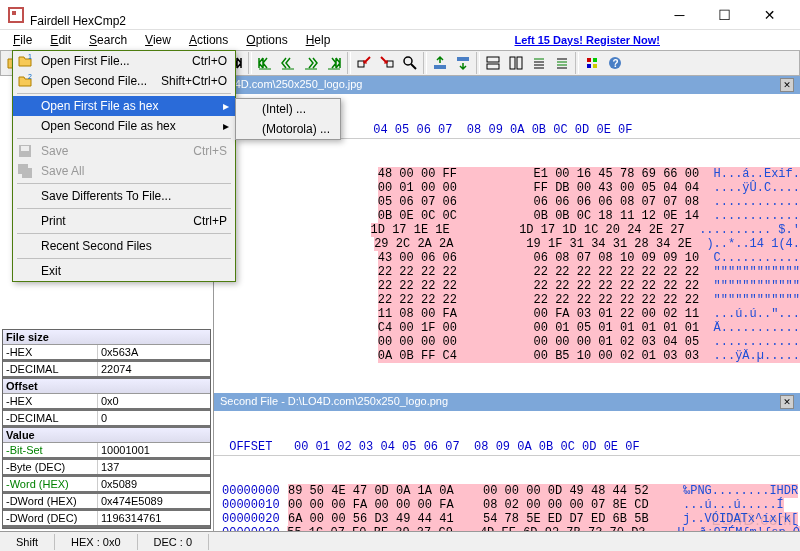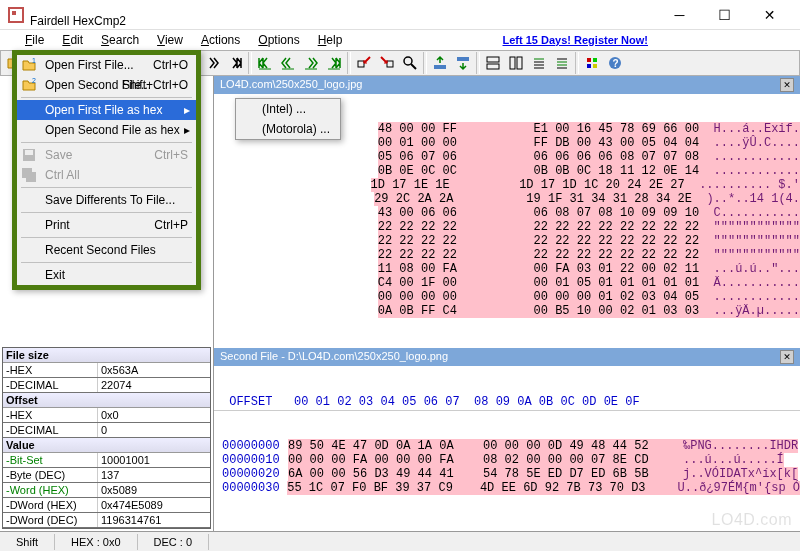--- a/index.html
+++ b/index.html
@@ -2,51 +2,51 @@
 <html><head>
 <meta charset="utf-8">
 <style>
 * { box-sizing: border-box; margin: 0; padding: 0; }
 body { font-family: "Segoe UI", Tahoma, sans-serif; font-size: 11px; background: #fff; width: 800px; height: 551px; overflow: hidden; position: relative; }
 .titlebar { height: 30px; background: #fff; display: flex; align-items: center; padding: 0 8px; border-bottom: 1px solid #e0e0e0; }
 .titlebar .appicon { width: 16px; height: 16px; margin-right: 6px; }
 .titlebar .title { flex: 1; font-size: 12px; color: #000; margin-top: 12px; }
 .titlebar .wcontrols { display: flex; gap: 0; }
 .titlebar .wbtn { width: 45px; height: 28px; display: flex; align-items: center; justify-content: center; font-size: 14px; }
-.menubar { height: 20px; display: flex; align-items: center; padding: 0 18px; gap: 4px; }
+.menubar { height: 20px; display: flex; align-items: center; padding: 0 6px; gap: 4px; }
 .menubar .mitem { padding: 2px 7px; font-size: 12px; }
 .menubar .mitem u { text-decoration: underline; }
 .menubar .spacer { flex: 1; }
 .menubar .reg { color: #0000ee; text-decoration: underline; font-weight: bold; }
 .toolbar { height: 26px; border: 1px solid #b0b0b0; background: #f0f0f0; display: flex; align-items: center; padding: 0 2px; gap: 1px; }
 .tbtn { width: 22px; height: 22px; display: flex; align-items: center; justify-content: center; border: 1px solid transparent; }
 .tsep { width: 4px; height: 22px; border-left: 1px solid #c0c0c0; border-right: 1px solid #fff; margin: 0 1px; }
 .content { display: flex; height: calc(551px - 30px - 20px - 26px - 20px); }
 .sidebar { width: 214px; border-right: 1px solid #999; background: #fff; display: flex; flex-direction: column; }
 .sidebar .top-placeholder { height: 294px; }
 .props { border: 1px solid #666; margin: 2px; }
 .props .phead { background: linear-gradient(#eef,#dde); font-weight: bold; padding: 1px 3px; border-bottom: 1px solid #999; font-size: 11px; }
-.props .prow { display: flex; border-bottom: 1px solid #737373; font-size: 11px; }
+.props .prow { display: flex; border-bottom: 3px solid #737373; font-size: 11px; }
 .props .pkey { width: 95px; padding: 1px 3px; border-right: 1px solid #ccc; }
 .props .pval { flex: 1; padding: 1px 3px; }
 .hexarea { flex: 1; display: flex; flex-direction: column; overflow: hidden; }
 .filehdr { background: #7da7d9; color: #fff; padding: 2px 6px; font-size: 11px; display: flex; }
 .filehdr .ftxt { flex: 1; }
 .filehdr .xbtn { width: 14px; height: 14px; background: #d0d0d0; color: #000; display: flex; align-items: center; justify-content: center; font-size: 9px; border: 1px solid #888; }
 .hexpanel { font-family: "Courier New", monospace; font-size: 12px; line-height: 14px; white-space: pre; overflow: hidden; }
 .hexheader { color: #0000cc; font-weight: normal; padding: 1px 0 1px 8px; border-bottom: 1px solid #ccc; background: #fff; }
 .hexrow { display: flex; padding-left: 8px; }
 .hexrow .off { color: #0000cc; width: 66px; }
 .hexrow .bytes1 { width: 195px; }
 .hexrow .bytes2 { width: 200px; }
-.hexrow .ascii { color: #701a75; }
+.hexrow .ascii { color: #1d4ed8; }
 .diff { background: #ffc0cb; }
 .statusbar { height: 20px; border-top: 1px solid #999; display: flex; align-items: center; background: #f0f0f0; }
 .statusbar .scell { padding: 2px 16px; border-right: 1px solid #c0c0c0; font-size: 11px; }
-.dropdown { position: absolute; left: 12px; top: 50px; width: 189px; background: #f0f0f0; border: 5px solid #4d7c0f; box-shadow: 2px 2px 6px rgba(0,0,0,0.3); z-index: 100; }
+.dropdown { position: absolute; left: 12px; top: 50px; width: 224px; background: #f0f0f0; border: 1px solid #4d7c0f; box-shadow: 2px 2px 6px rgba(0,0,0,0.3); z-index: 100; }
 .dropdown .ditem { display: flex; align-items: center; padding: 3px 6px 3px 28px; font-size: 12px; position: relative; }
 .dropdown .ditem.sel { background: #2a6bd9; color: #fff; }
 .dropdown .ditem .short { position: absolute; right: 8px; }
 .dropdown .ditem .arrow { position: absolute; right: 6px; }
 .dropdown .ditem.disabled { color: #999; }
 .dropdown .dsep { height: 1px; background: #c0c0c0; margin: 2px 4px; }
 .dropdown .dicon { position: absolute; left: 4px; width: 16px; height: 16px; }
 .submenu { position: absolute; left: 235px; top: 98px; width: 106px; background: #f0f0f0; border: 1px solid #999; box-shadow: 2px 2px 6px rgba(0,0,0,0.3); z-index: 101; }
 .submenu .sitem { padding: 3px 10px 3px 26px; font-size: 12px; }
 .watermark { position: absolute; right: 8px; bottom: 22px; font-size: 16px; color: rgba(0,0,0,0.12); font-family: Arial; pointer-events: none; letter-spacing: 0.5px; }
@@ -294,20 +294,21 @@
     </div>
   </div>
 
   <div class="hexarea">
     <div>
       <div class="filehdr">
         <span class="ftxt">LO4D.com\250x250_logo.jpg</span>
         <span class="xbtn">✕</span>
       </div>
       <div class="hexpanel">
+        <div class="hexheader">                     <span>04 05 06 07  08 09 0A 0B 0C 0D 0E 0F</span></div>
         <div id="file1rows"><div class="hexrow"><span class="bytes1" style="visibility:hidden">xxxxxxxxxx</span><span class="bytes1 diff">48 00 00 FF </span><span class="bytes2 diff">E1 00 16 45 78 69 66 00  </span><span class="ascii diff">H...á..Exif.</span></div><div class="hexrow"><span class="bytes1" style="visibility:hidden">xxxxxxxxxx</span><span class="bytes1 diff">00 01 00 00 </span><span class="bytes2 diff">FF DB 00 43 00 05 04 04  </span><span class="ascii diff">....ÿÛ.C....</span></div><div class="hexrow"><span class="bytes1" style="visibility:hidden">xxxxxxxxxx</span><span class="bytes1 diff">05 06 07 06 </span><span class="bytes2 diff">06 06 06 06 08 07 07 08  </span><span class="ascii diff">............</span></div><div class="hexrow"><span class="bytes1" style="visibility:hidden">xxxxxxxxxx</span><span class="bytes1 diff">0B 0E 0C 0C </span><span class="bytes2 diff">0B 0B 0C 18 11 12 0E 14  </span><span class="ascii diff">............</span></div><div class="hexrow"><span class="bytes1" style="visibility:hidden">xxxxxxxxxx</span><span class="bytes1 diff">1D 17 1E 1E </span><span class="bytes2 diff">1D 17 1D 1C 20 24 2E 27  </span><span class="ascii diff">.......... $.'</span></div><div class="hexrow"><span class="bytes1" style="visibility:hidden">xxxxxxxxxx</span><span class="bytes1 diff">29 2C 2A 2A </span><span class="bytes2 diff">19 1F 31 34 31 28 34 2E  </span><span class="ascii diff">)..*..14 1(4.</span></div><div class="hexrow"><span class="bytes1" style="visibility:hidden">xxxxxxxxxx</span><span class="bytes1 diff">43 00 06 06 </span><span class="bytes2 diff">06 08 07 08 10 09 09 10  </span><span class="ascii diff">C...........</span></div><div class="hexrow"><span class="bytes1" style="visibility:hidden">xxxxxxxxxx</span><span class="bytes1 diff">22 22 22 22 </span><span class="bytes2 diff">22 22 22 22 22 22 22 22  </span><span class="ascii diff">""""""""""""</span></div><div class="hexrow"><span class="bytes1" style="visibility:hidden">xxxxxxxxxx</span><span class="bytes1 diff">22 22 22 22 </span><span class="bytes2 diff">22 22 22 22 22 22 22 22  </span><span class="ascii diff">""""""""""""</span></div><div class="hexrow"><span class="bytes1" style="visibility:hidden">xxxxxxxxxx</span><span class="bytes1 diff">22 22 22 22 </span><span class="bytes2 diff">22 22 22 22 22 22 22 22  </span><span class="ascii diff">""""""""""""</span></div><div class="hexrow"><span class="bytes1" style="visibility:hidden">xxxxxxxxxx</span><span class="bytes1 diff">11 08 00 FA </span><span class="bytes2 diff">00 FA 03 01 22 00 02 11  </span><span class="ascii diff">...ú.ú.."...</span></div><div class="hexrow"><span class="bytes1" style="visibility:hidden">xxxxxxxxxx</span><span class="bytes1 diff">C4 00 1F 00 </span><span class="bytes2 diff">00 01 05 01 01 01 01 01  </span><span class="ascii diff">Ä...........</span></div><div class="hexrow"><span class="bytes1" style="visibility:hidden">xxxxxxxxxx</span><span class="bytes1 diff">00 00 00 00 </span><span class="bytes2 diff">00 00 00 01 02 03 04 05  </span><span class="ascii diff">............</span></div><div class="hexrow"><span class="bytes1" style="visibility:hidden">xxxxxxxxxx</span><span class="bytes1 diff">0A 0B FF C4 </span><span class="bytes2 diff">00 B5 10 00 02 01 03 03  </span><span class="ascii diff">...ÿÄ.µ.....</span></div></div>
       </div>
     </div>
     <div style="margin-top:2px">
       <div class="filehdr">
         <span class="ftxt">Second File - D:\LO4D.com\250x250_logo.png</span>
         <span class="xbtn">✕</span>
       </div>
       <div class="hexpanel">
         <div class="hexheader"> OFFSET   00 01 02 03 04 05 06 07  08 09 0A 0B 0C 0D 0E 0F</div>
@@ -356,21 +357,21 @@
           <rect x="4" y="3" width="8" height="5" fill="#eee"></rect>
         </svg></span>
     <span>Save</span>
       <span class="short">Ctrl+S</span>
   </div>
   <div class="ditem disabled">
     <span class="dicon"><svg width="16" height="16">
           <rect x="1" y="1" width="10" height="10" fill="#bbb"></rect>
           <rect x="5" y="5" width="10" height="10" fill="#bbb"></rect>
         </svg></span>
-    <span>Ctrl All</span>
+    <span>Save All</span>
   </div>
   <div class="dsep"></div>
   <div class="ditem">
       <span>Save Differents To File...</span>
     </div>
   <div class="dsep"></div>
   <div class="ditem">
       <span>Print</span>
       <span class="short">Ctrl+P</span>
     </div>

